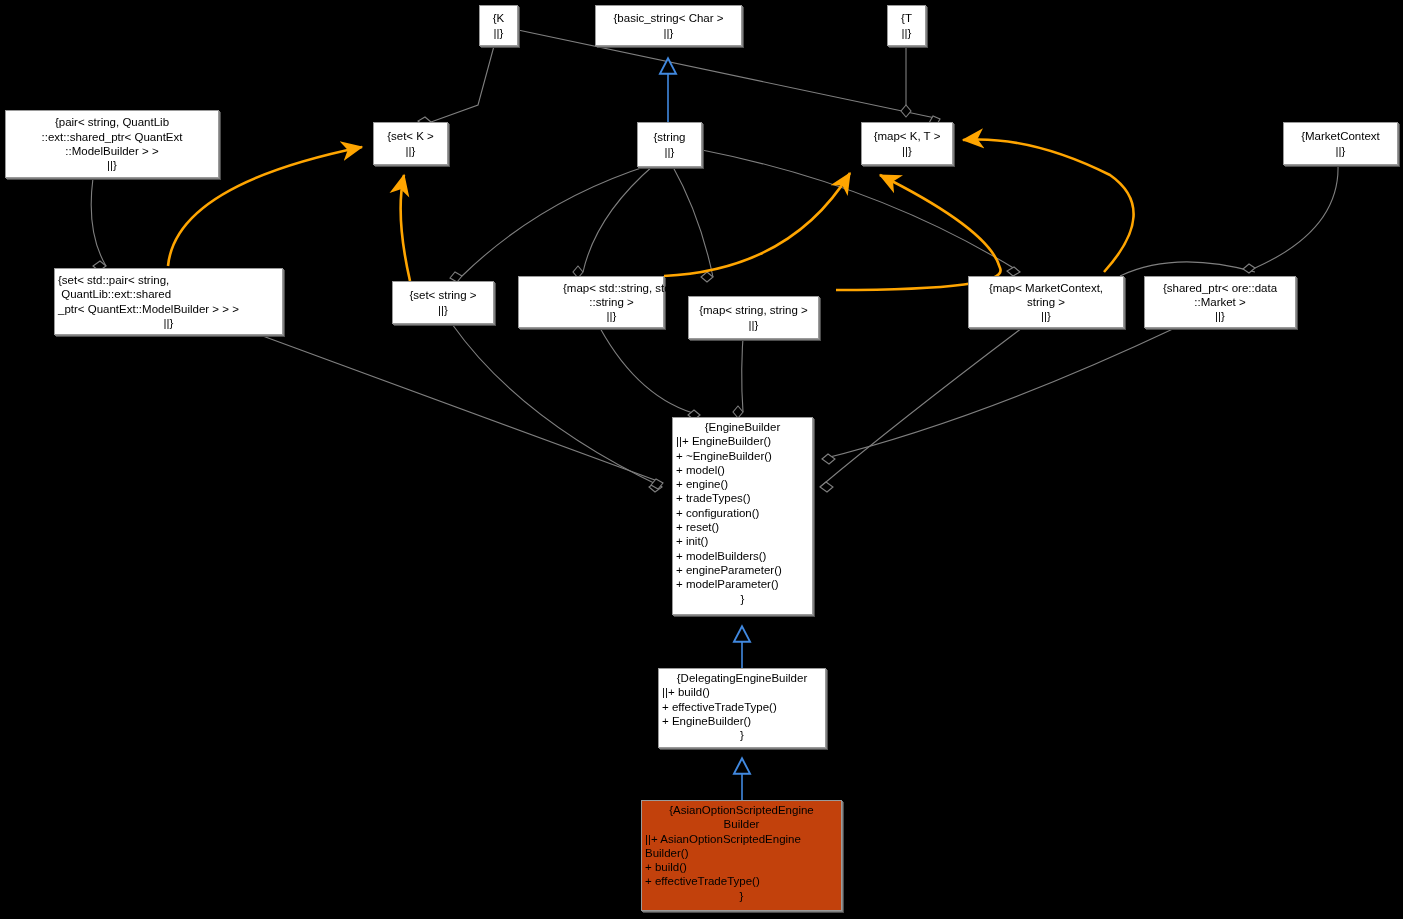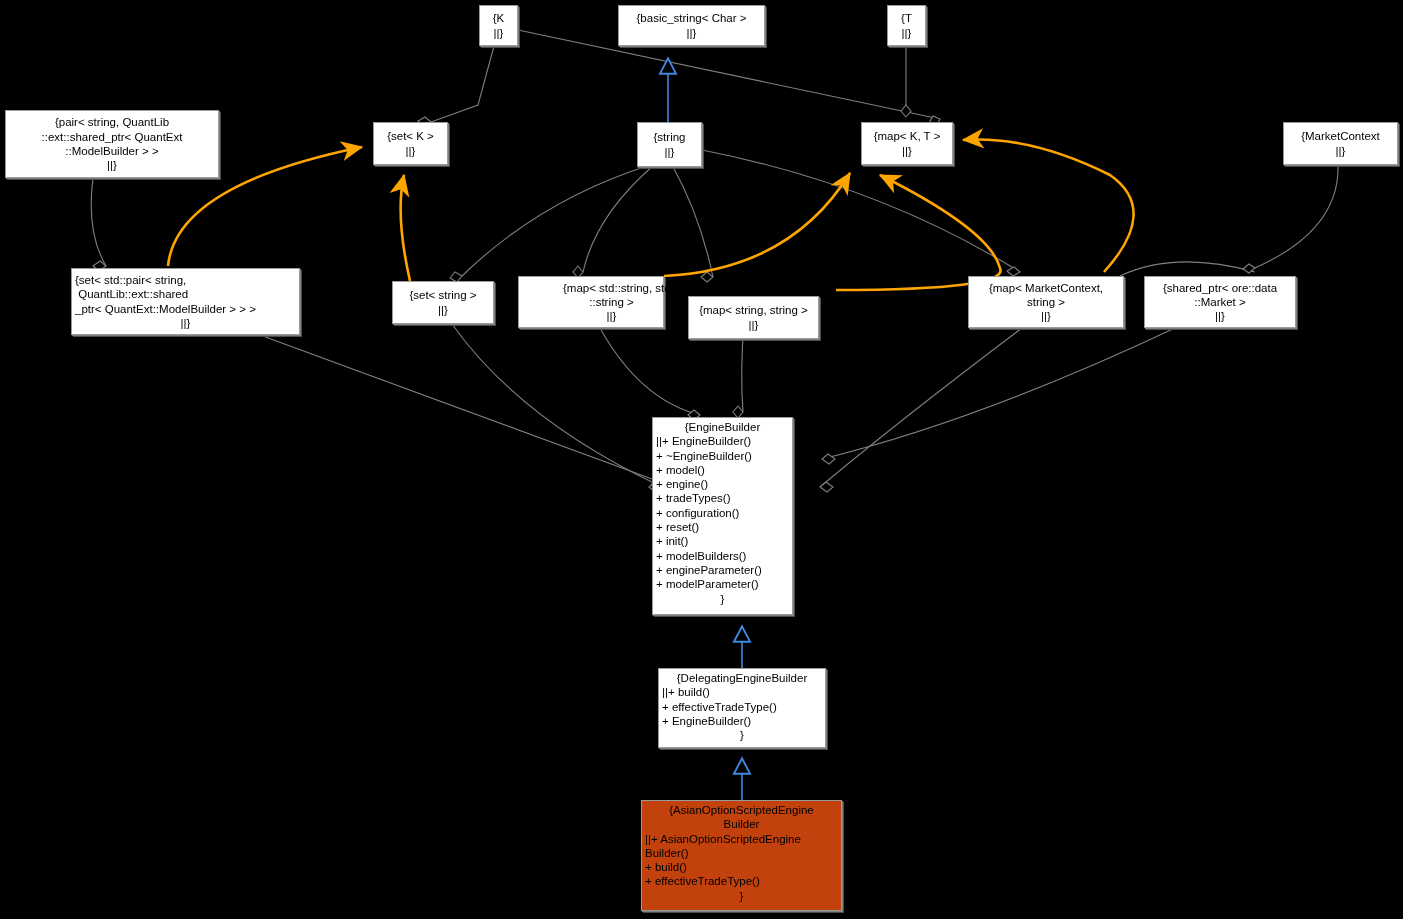--- a/index.html
+++ b/index.html
@@ -148,21 +148,21 @@
       <path d="M742,668 L742,626"></path>
       <path d="M742,800 L742,758"></path>
     </g>
   </svg>
 
   <div class="node simple" style="left:479px; top:5px; width:39px; height:41px;">
     <span class="title">{K</span>
     <span class="closebrace">||}</span>
   </div>
 
-  <div class="node simple" style="left:595px; top:5px; width:147px; height:41px;margin-left:23px;">
+  <div class="node simple" style="left:595px; top:5px; width:147px; height:41px;">
     <span class="title">{basic_string&lt; Char &gt;</span>
     <span class="closebrace">||}</span>
   </div>
 
   <div class="node simple" style="left:887px; top:5px; width:39px; height:41px;">
     <span class="title">{T</span>
     <span class="closebrace">||}</span>
   </div>
 
   <div class="node simple" style="left:5px; top:110px; width:214px; height:68px;">
@@ -185,21 +185,21 @@
   <div class="node simple" style="left:861px; top:122px; width:92px; height:43px;">
     <span class="title">{map&lt; K, T &gt;</span>
     <span class="closebrace">||}</span>
   </div>
 
   <div class="node simple" style="left:1283px; top:122px; width:115px; height:43px;">
     <span class="title">{MarketContext</span>
     <span class="closebrace">||}</span>
   </div>
 
-  <div class="node" style="left:54px; top:268px; width:229px; height:67px;margin-left:17px;">
+  <div class="node" style="left:54px; top:268px; width:229px; height:67px;">
     <span class="members">{set&lt; std::pair&lt; string,
  QuantLib::ext::shared
 _ptr&lt; QuantExt::ModelBuilder &gt; &gt; &gt;</span>
     <span class="closebrace">||}</span>
   </div>
 
   <div class="node simple" style="left:392px; top:281px; width:102px; height:43px;">
     <span class="title">{set&lt; string &gt;</span>
     <span class="closebrace">||}</span>
   </div>
@@ -220,21 +220,21 @@
 string &gt;</span>
     <span class="closebrace">||}</span>
   </div>
 
   <div class="node simple" style="left:1144px; top:276px; width:152px; height:52px;">
     <span class="title">{shared_ptr&lt; ore::data
 ::Market &gt;</span>
     <span class="closebrace">||}</span>
   </div>
 
-  <div class="node" style="left:652px; top:417px; width:141px; height:198px; justify-content:flex-start;">
+  <div class="node" style="left:672px; top:417px; width:141px; height:198px; justify-content:flex-start;">
     <span class="title">{EngineBuilder</span>
     <span class="members">||+ EngineBuilder()
 + ~EngineBuilder()
 + model()
 + engine()
 + tradeTypes()
 + configuration()
 + reset()
 + init()
 + modelBuilders()

